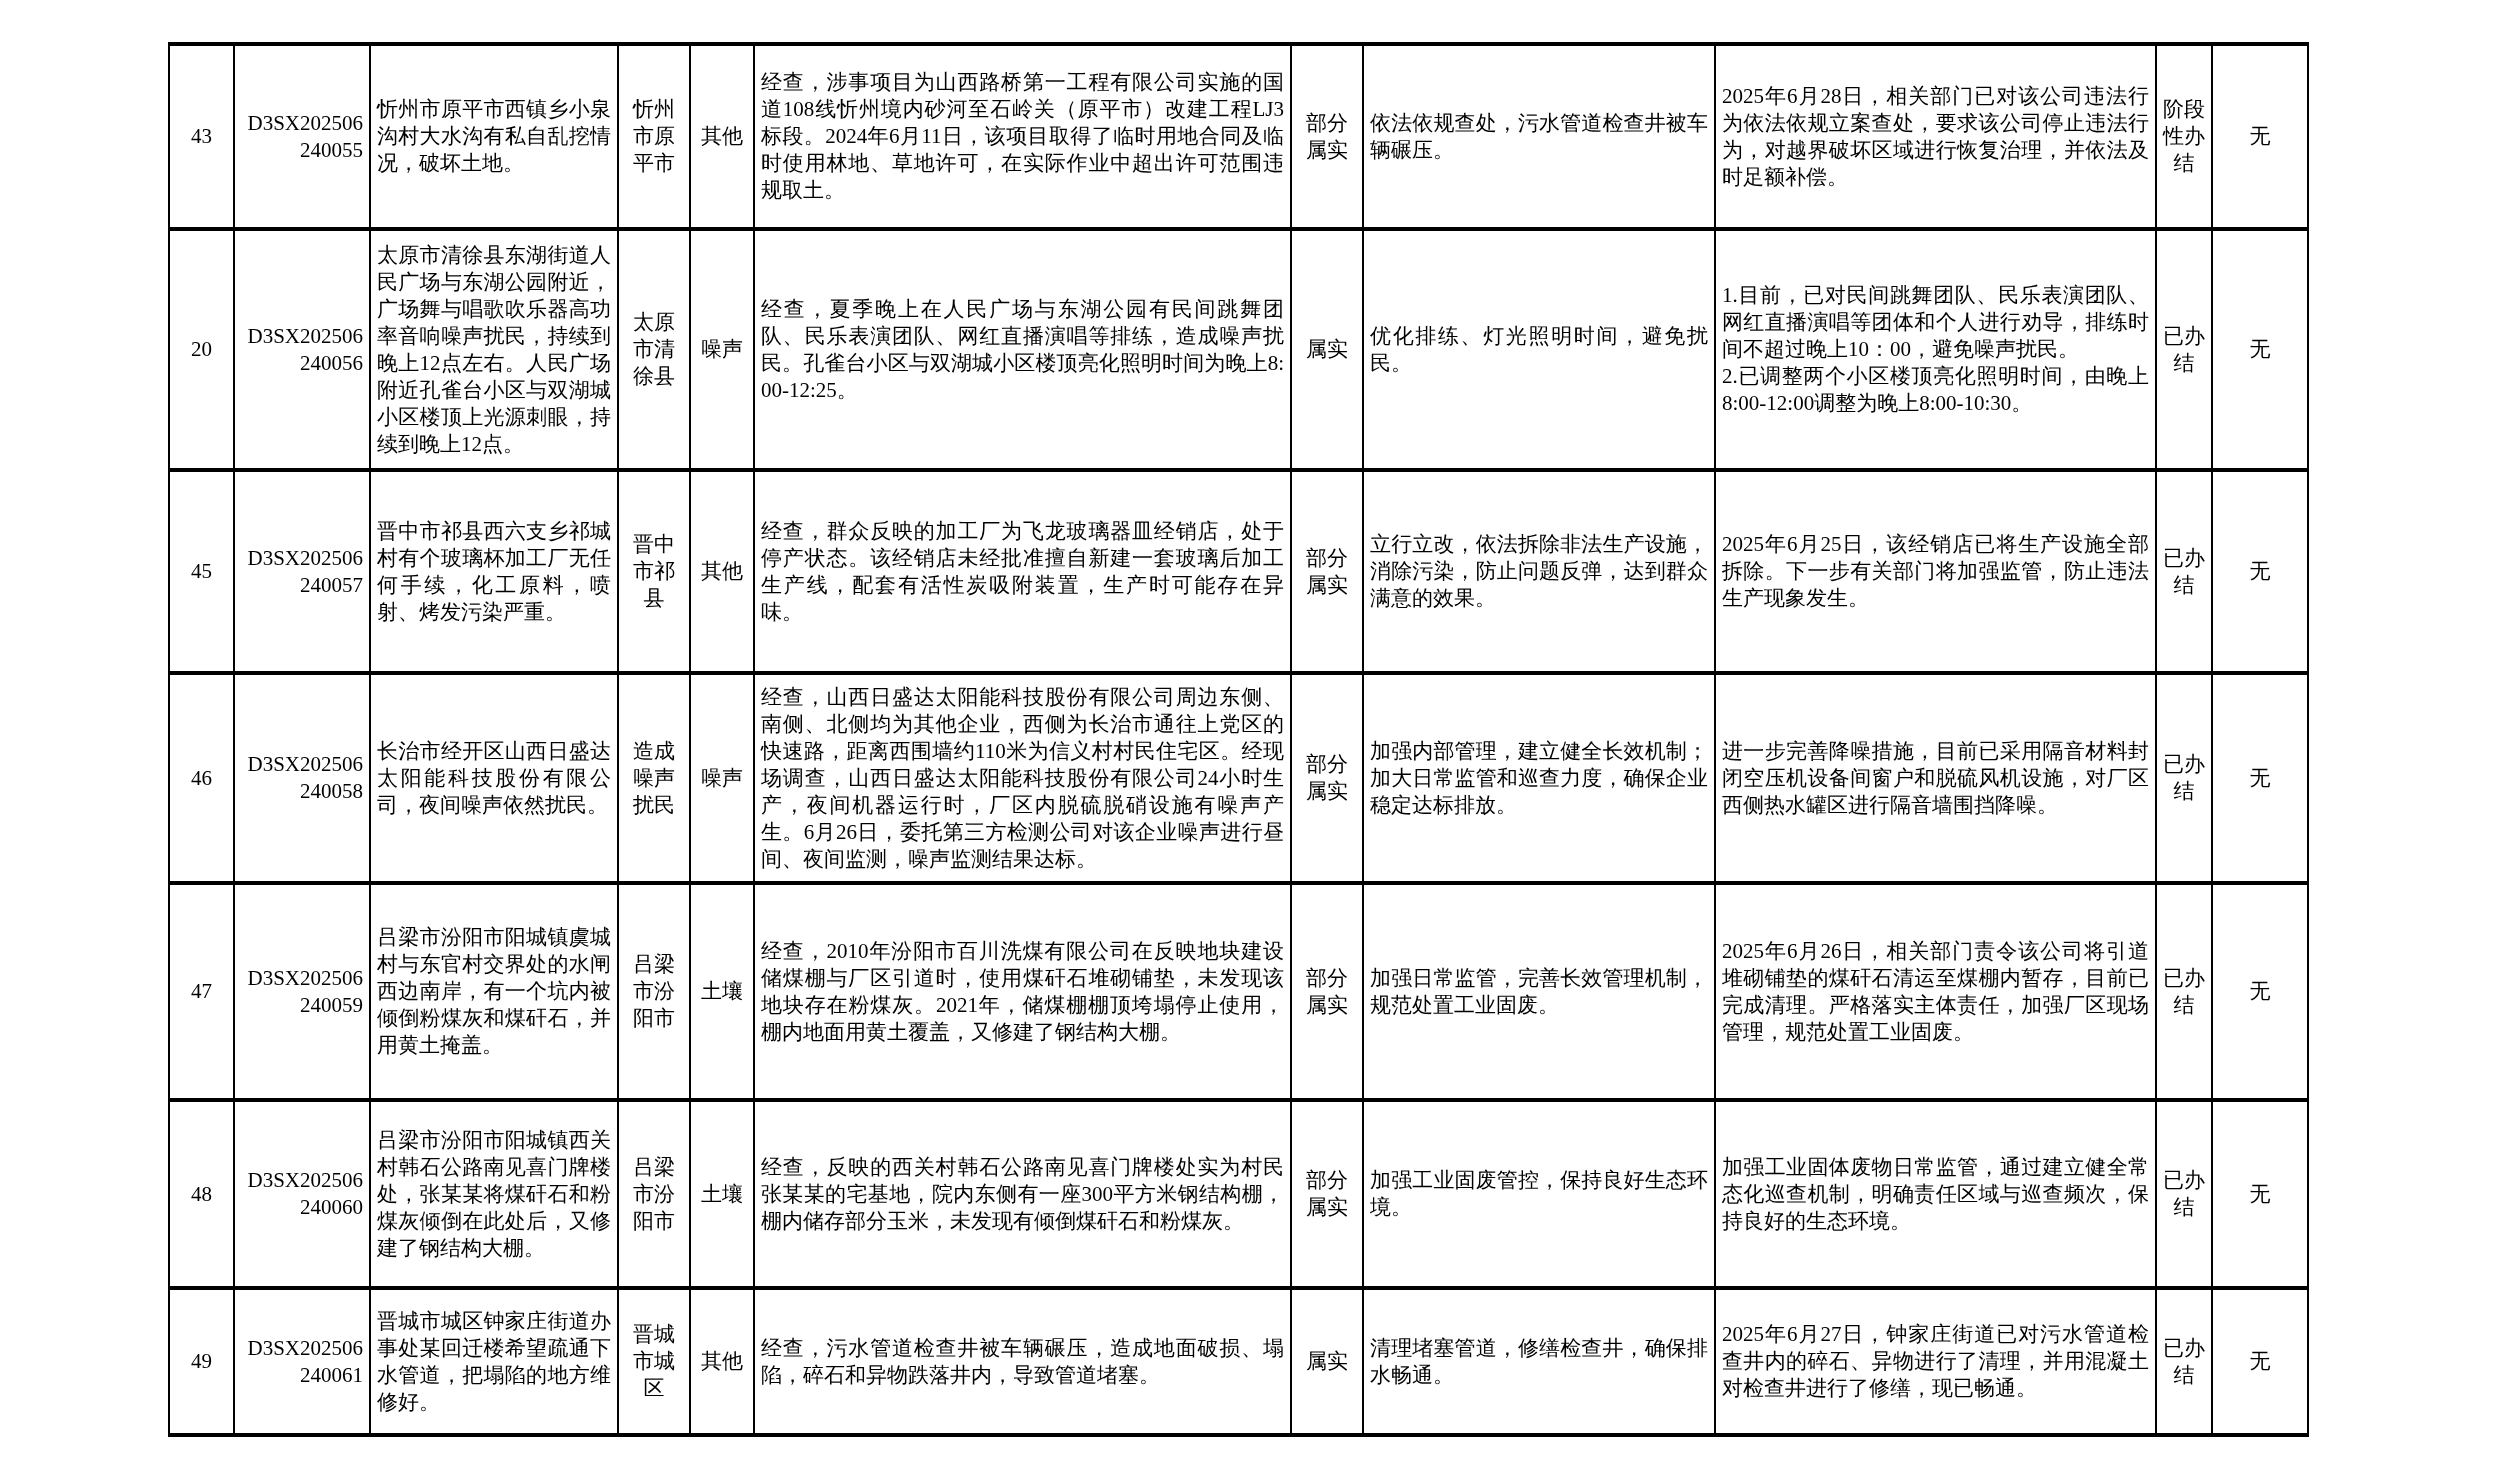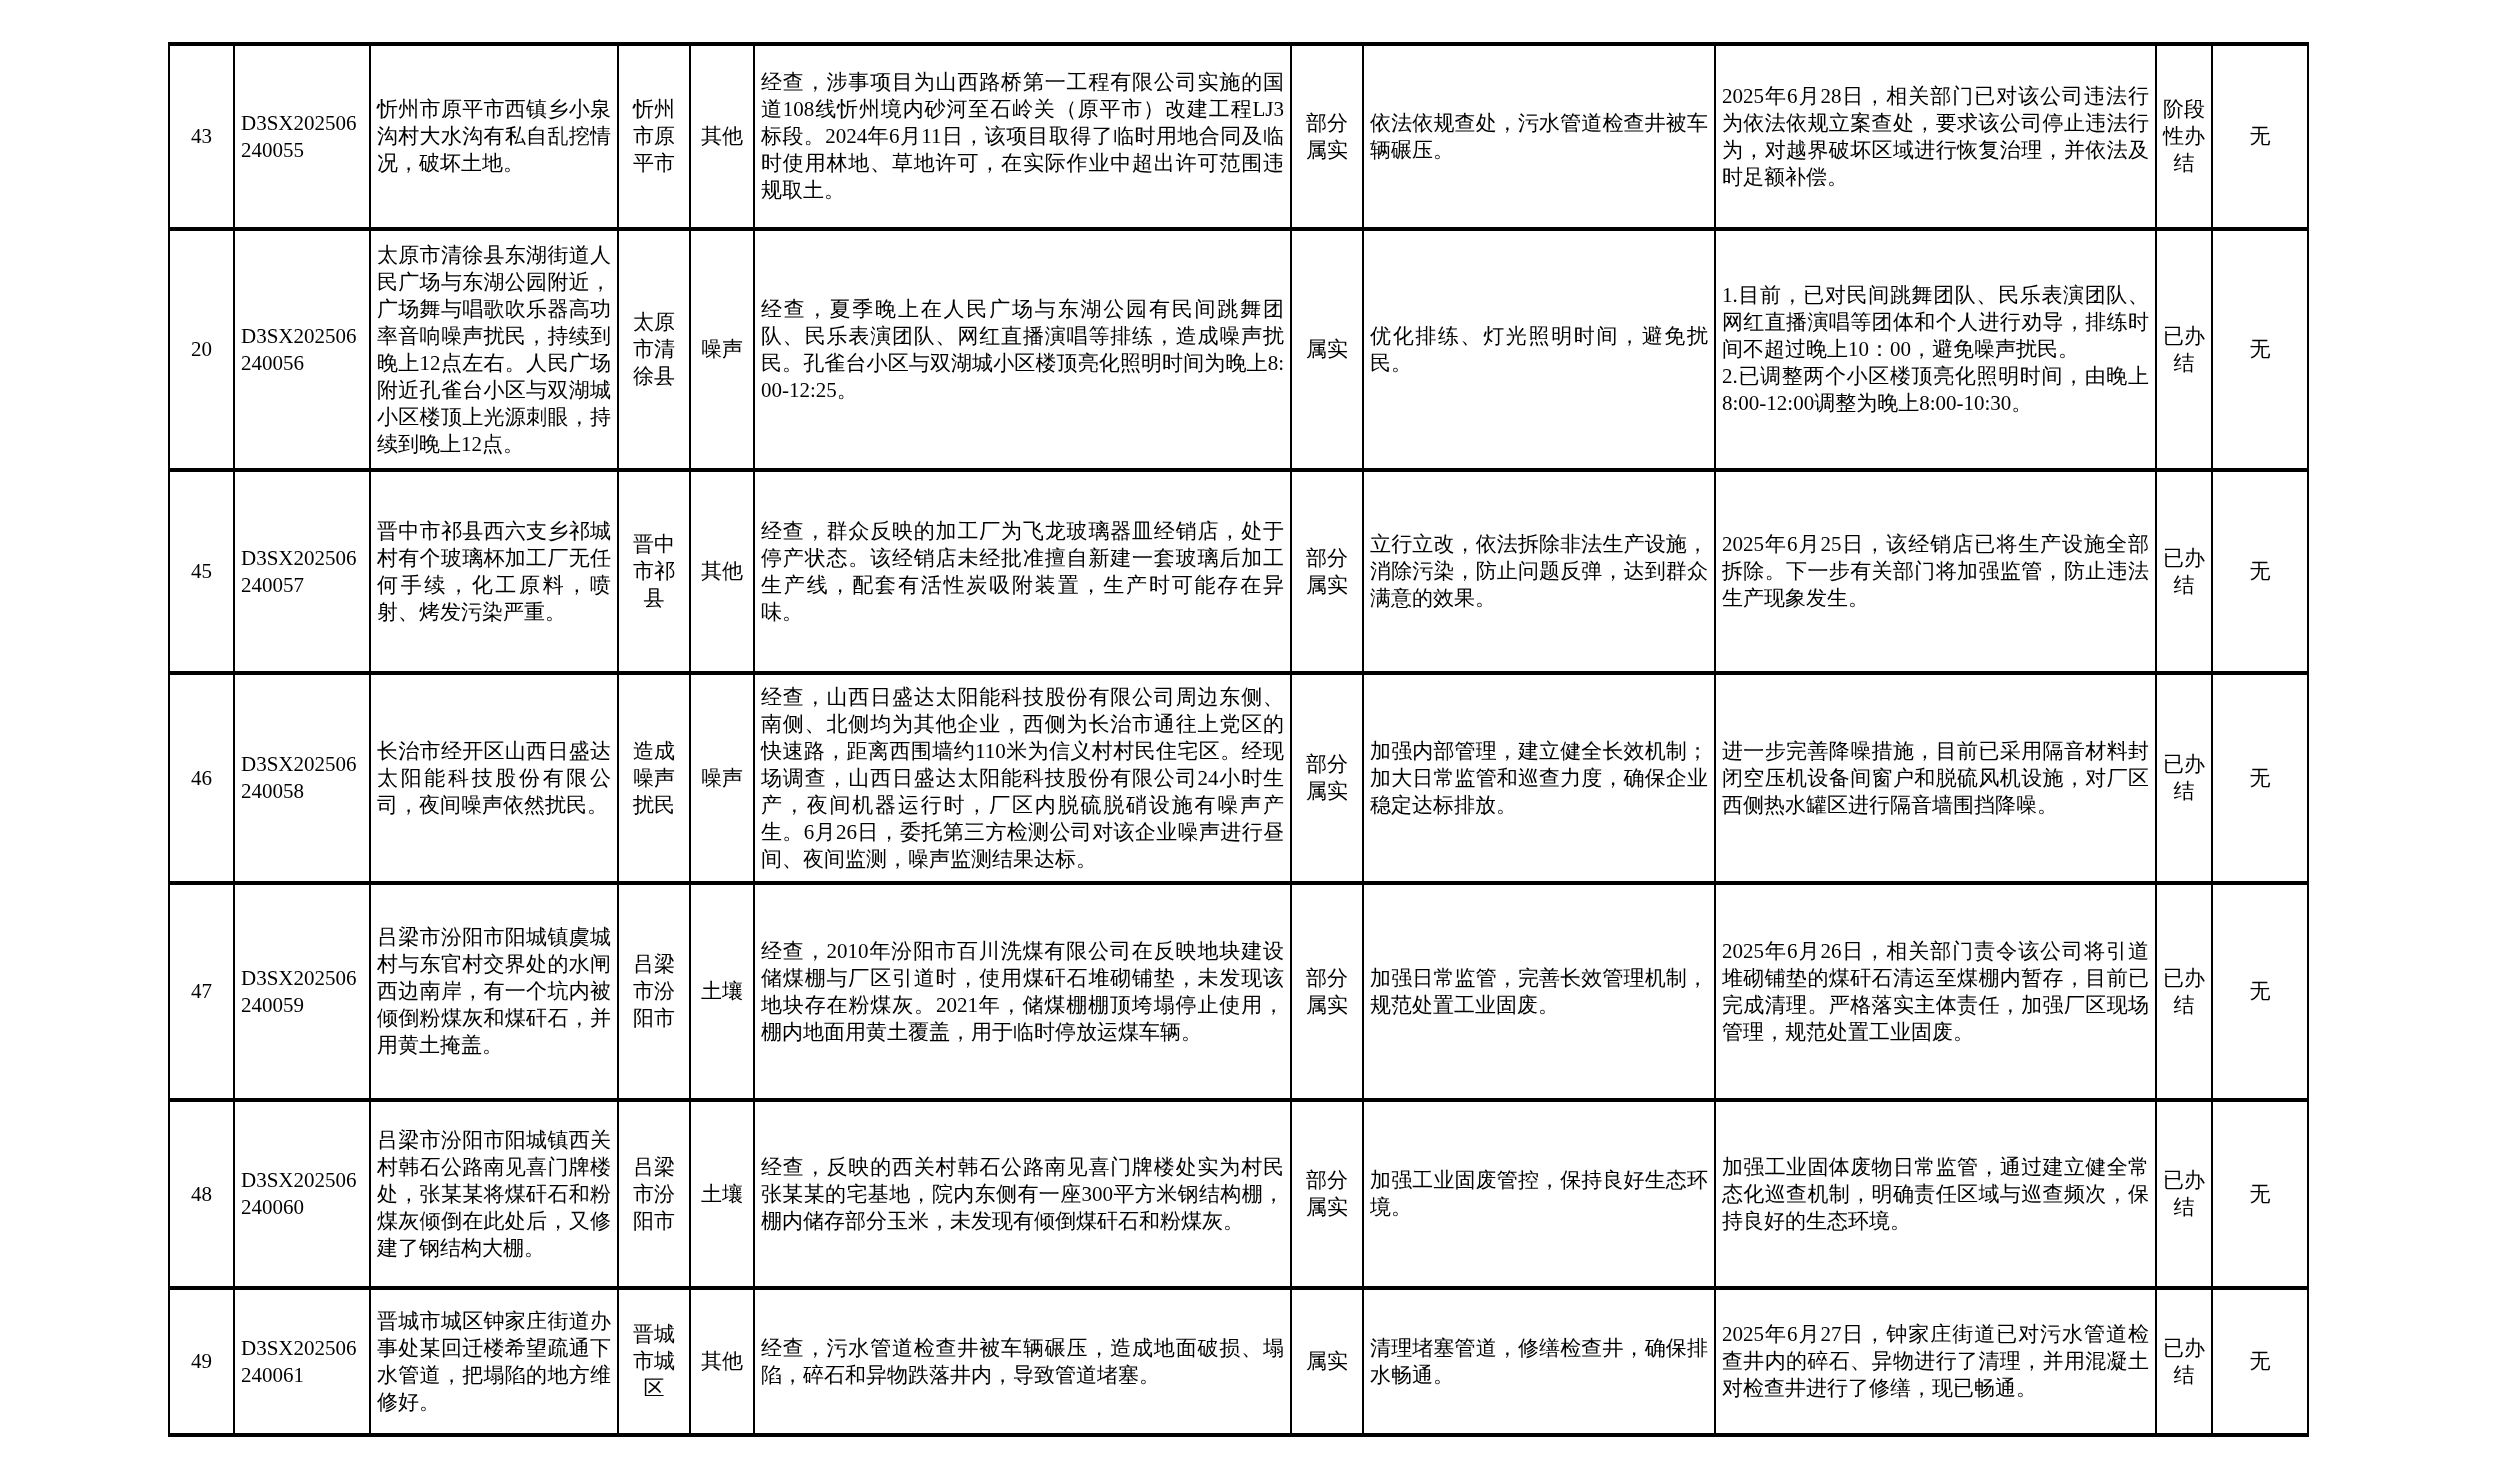--- a/index.html
+++ b/index.html
@@ -33,21 +33,21 @@
     vertical-align: middle;
     line-height: 27px;
     padding: 3px 6px;
     overflow: hidden;
   }
   td.c-center {
     text-align: center;
     padding: 3px 3px;
   }
   td.c-id {
-    text-align: left;
+    text-align: right;
     word-break: break-all;
     padding: 3px 3px;
   }
   td.c-text {
     text-align: justify;
     white-space: pre-wrap;
     word-break: break-all;
   }
 </style>
 </head>
@@ -121,21 +121,21 @@
     <td class="c-text">进一步完善降噪措施，目前已采用隔音材料封闭空压机设备间窗户和脱硫风机设施，对厂区西侧热水罐区进行隔音墙围挡降噪。</td>
     <td class="c-center">已办结</td>
     <td class="c-center">无</td>
   </tr>
         <tr style="height: 217px;">
     <td class="c-center">47</td>
     <td class="c-id">D3SX202506240059</td>
     <td class="c-text">吕梁市汾阳市阳城镇虞城村与东官村交界处的水闸西边南岸，有一个坑内被倾倒粉煤灰和煤矸石，并用黄土掩盖。</td>
     <td class="c-center">吕梁市汾阳市</td>
     <td class="c-center">土壤</td>
-    <td class="c-text">经查，2010年汾阳市百川洗煤有限公司在反映地块建设储煤棚与厂区引道时，使用煤矸石堆砌铺垫，未发现该地块存在粉煤灰。2021年，储煤棚棚顶垮塌停止使用，棚内地面用黄土覆盖，用于临时停放运煤车辆。</td>
+    <td class="c-text">经查，2010年汾阳市百川洗煤有限公司在反映地块建设储煤棚与厂区引道时，使用煤矸石堆砌铺垫，未发现该地块存在粉煤灰。2021年，储煤棚棚顶垮塌停止使用，棚内地面用黄土覆盖，又修建了钢结构大棚。</td>
     <td class="c-center">部分属实</td>
     <td class="c-text">加强日常监管，完善长效管理机制，规范处置工业固废。</td>
     <td class="c-text">2025年6月26日，相关部门责令该公司将引道堆砌铺垫的煤矸石清运至煤棚内暂存，目前已完成清理。严格落实主体责任，加强厂区现场管理，规范处置工业固废。</td>
     <td class="c-center">已办结</td>
     <td class="c-center">无</td>
   </tr>
         <tr style="height: 188px;">
     <td class="c-center">48</td>
     <td class="c-id">D3SX202506240060</td>
     <td class="c-text">吕梁市汾阳市阳城镇西关村韩石公路南见喜门牌楼处，张某某将煤矸石和粉煤灰倾倒在此处后，又修建了钢结构大棚。</td>

